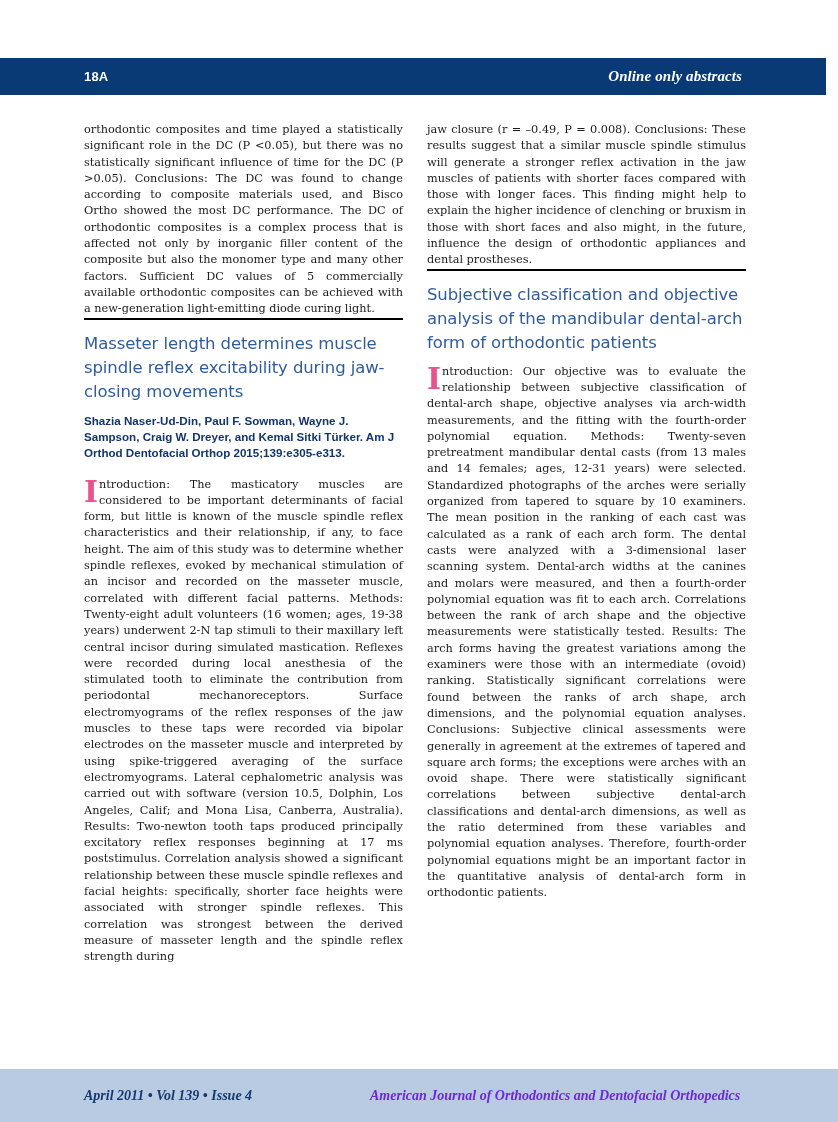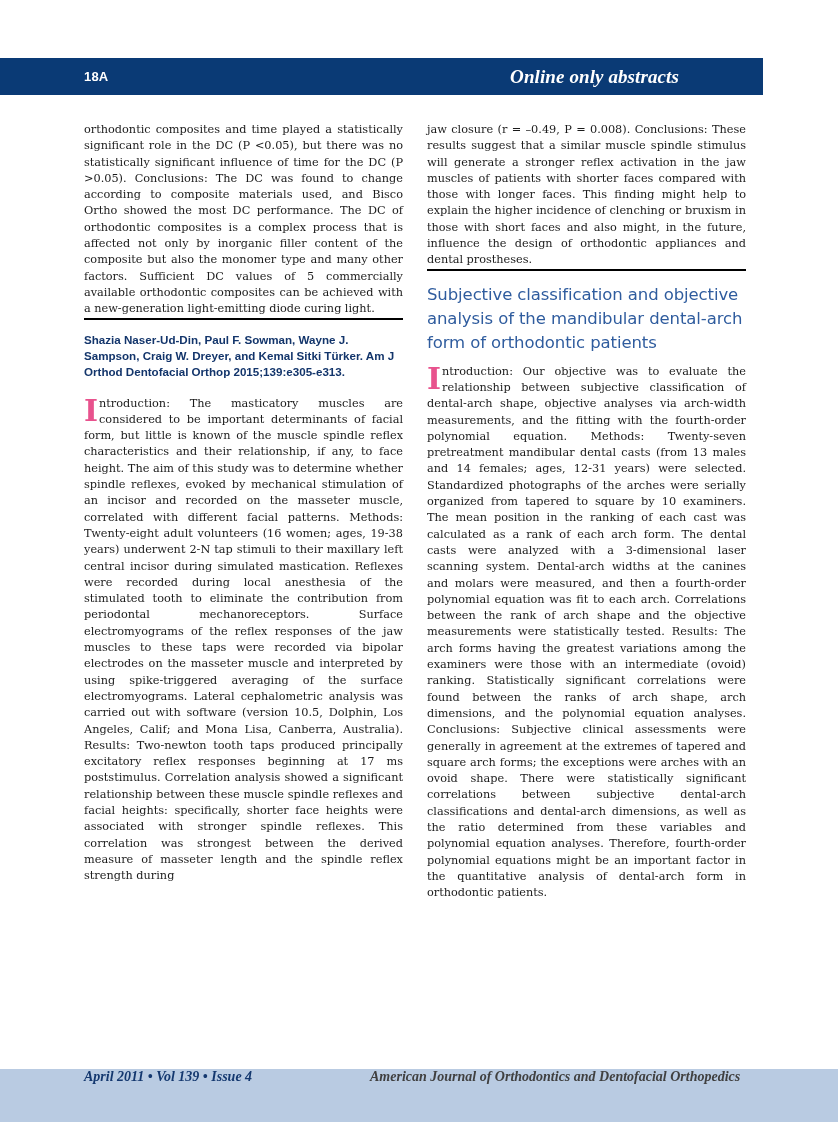--- a/index.html
+++ b/index.html
@@ -13,42 +13,42 @@
     position: relative;
     font-family: "DejaVu Sans", sans-serif;
     overflow: hidden;
   }
 
   
   .header-bar {
     position: absolute;
     left: 0;
     top: 58px;
-    width: 763px;
+    width: 826px;
     height: 37px;
     background: #0a3a75;
     display: flex;
     align-items: center;
     justify-content: space-between;
     box-sizing: border-box;
     padding: 0 84px 0 84px;
   }
   .folio {
     color: #ffffff;
     font-family: "Liberation Sans", sans-serif;
     font-weight: bold;
     font-size: 13px;
     letter-spacing: 0.2px;
   }
   .running-head {
     color: #ffffff;
     font-family: "Liberation Serif", serif;
     font-style: italic;
     font-weight: bold;
-    font-size: 19px;
+    font-size: 15px;
     letter-spacing: 0.1px;
   }
 
   
   .page-body {
     position: absolute;
     left: 84px;
     top: 122px;
     width: 672px;
     height: 920px;
@@ -122,59 +122,60 @@
 
   
   .footer-bar {
     position: absolute;
     left: 0;
     bottom: 0;
     width: 838px;
     height: 53px;
     background: #b9cbe2;
     display: flex;
-    align-items: flex-start;
+    align-items: center;
     box-sizing: border-box;
     padding: 0 84px;
   }
   .footer-left {
     font-family: "Liberation Serif", serif;
     font-style: italic;
     font-weight: bold;
     font-size: 14px;
     color: #14386f;
     width: 286px;
     flex: none;
   }
   .footer-right {
     font-family: "Liberation Serif", serif;
     font-style: italic;
     font-weight: bold;
     font-size: 14px;
-    color: #404040;
+    color: #6d28d9;
     flex: 1;
     text-align: left;
   }
 </style>
 </head>
 <body>
 
 <div class="header-bar">
   <span class="folio">18A</span>
   <span class="running-head">Online only abstracts</span>
 </div>
 
 <div class="page-body">
 
   <div class="column">
 
     <p class="body-par">orthodontic composites and time played a statistically significant role in the DC (P &lt;0.05), but there was no statistically significant influence of time for the DC (P &gt;0.05). Conclusions: The DC was found to change according to composite materials used, and Bisco Ortho showed the most DC performance. The DC of orthodontic composites is a complex process that is affected not only by inorganic filler content of the composite but also the monomer type and many other factors. Sufficient DC values of 5 commercially available orthodontic composites can be achieved with a new-generation light-emitting diode curing light.</p>
 
     <div class="article-head">
       <hr class="rule">
+      <h2 class="article-title">Masseter length determines muscle spindle reflex excitability during jaw-closing movements</h2>
       <p class="article-authors">Shazia Naser-Ud-Din, Paul F. Sowman, Wayne J. Sampson, Craig W. Dreyer, and Kemal Sitki Türker. Am J Orthod Dentofacial Orthop 2015;139:e305-e313.</p>
     </div>
 
     <p class="dropcap-par">
       <span class="dropcap">I</span><span>ntroduction: The masticatory muscles are considered to be important determinants of facial form, but little is known of the muscle spindle reflex characteristics and their relationship, if any, to face height. The aim of this study was to determine whether spindle reflexes, evoked by mechanical stimulation of an incisor and recorded on the masseter muscle, correlated with different facial patterns. Methods: Twenty-eight adult volunteers (16 women; ages, 19-38 years) underwent 2-N tap stimuli to their maxillary left central incisor during simulated mastication. Reflexes were recorded during local anesthesia of the stimulated tooth to eliminate the contribution from periodontal mechanoreceptors. Surface electromyograms of the reflex responses of the jaw muscles to these taps were recorded via bipolar electrodes on the masseter muscle and interpreted by using spike-triggered averaging of the surface electromyograms. Lateral cephalometric analysis was carried out with software (version 10.5, Dolphin, Los Angeles, Calif; and Mona Lisa, Canberra, Australia). Results: Two-newton tooth taps produced principally excitatory reflex responses beginning at 17 ms poststimulus. Correlation analysis showed a significant relationship between these muscle spindle reflexes and facial heights: specifically, shorter face heights were associated with stronger spindle reflexes. This correlation was strongest between the derived measure of masseter length and the spindle reflex strength during</span>
     </p>
 
   </div>
 
   <div class="column">

